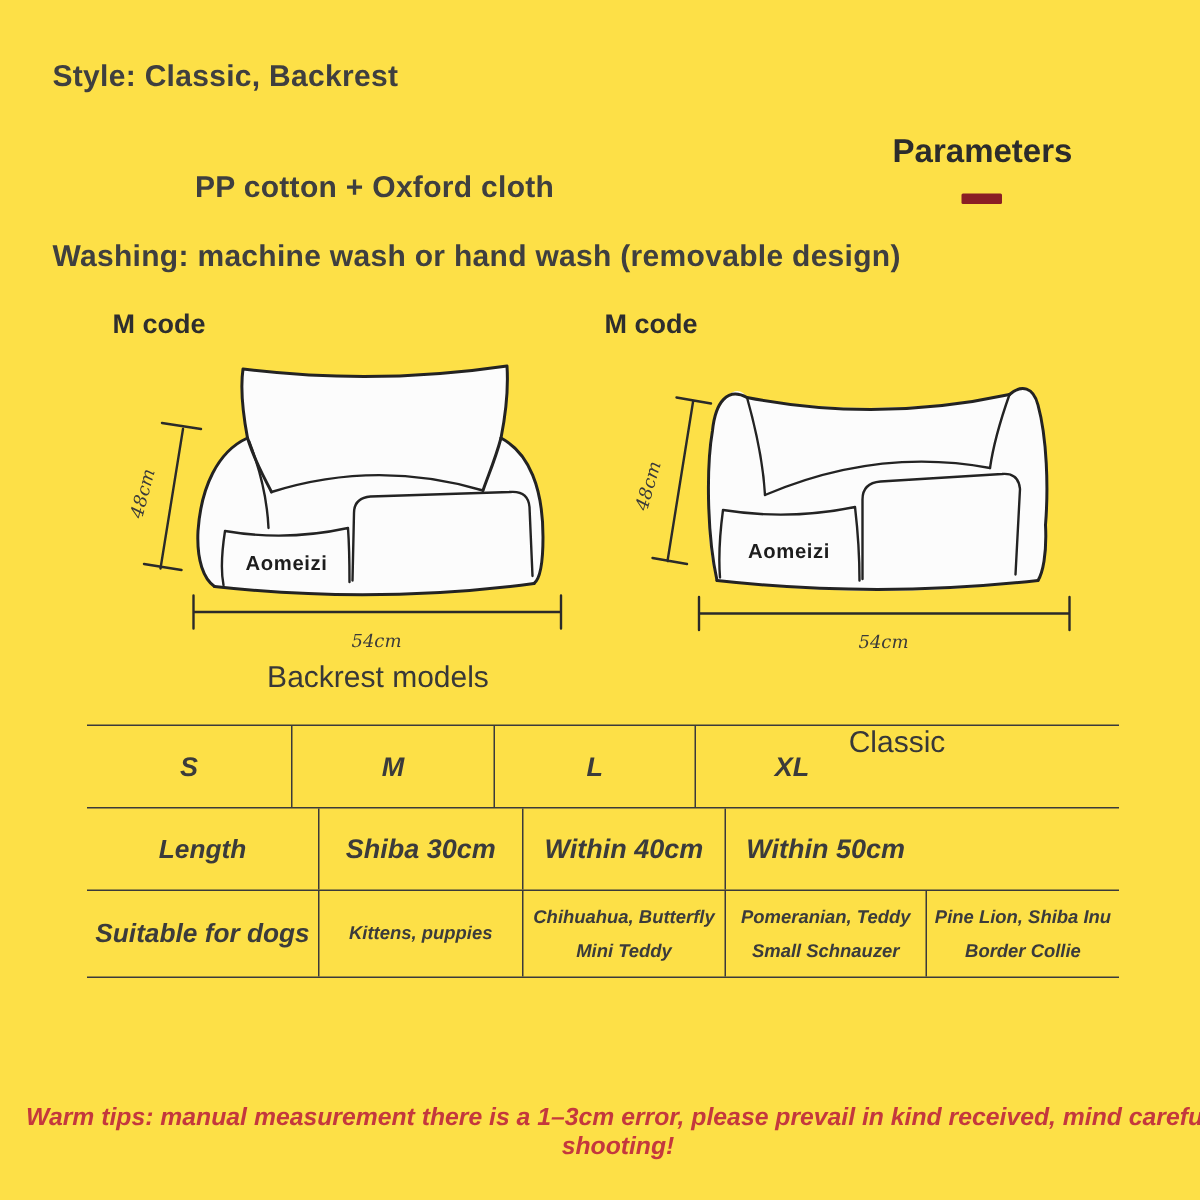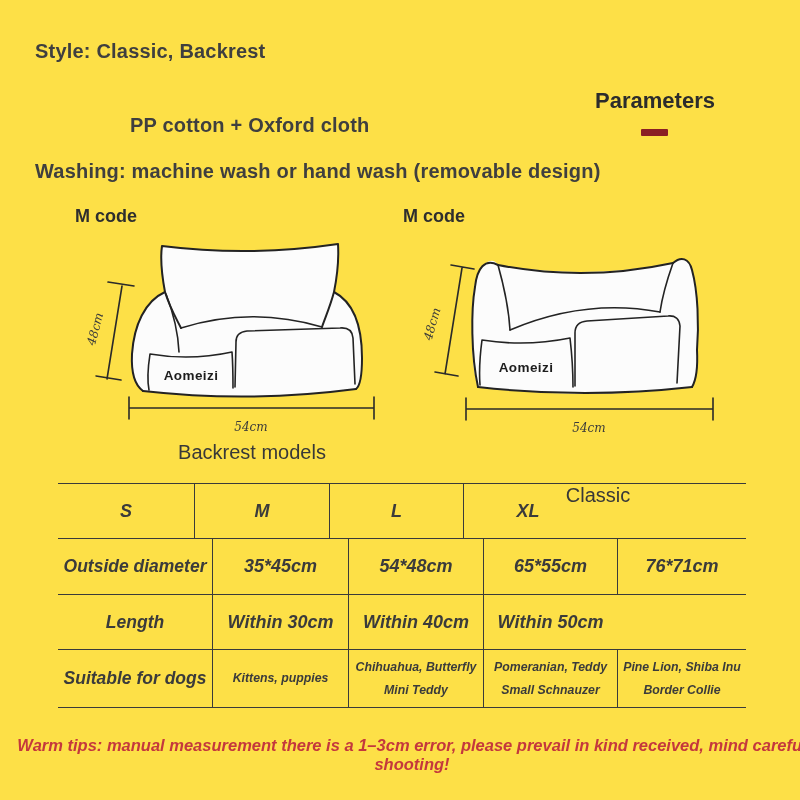--- a/index.html
+++ b/index.html
@@ -126,29 +126,22 @@
   <div class="caption right">Classic</div>
 
   <div class="spec-table">
     <div class="tr">
       <div class="td c1 r0">S</div>
       <div class="td c2 r0">M</div>
       <div class="td c3 r0">L</div>
       <div class="td c4 r0">XL</div>
     </div>
     <div class="tr">
-      <div class="td c0 r1 head-col">Outside diameter</div>
-      <div class="td c1 r1">35*45cm</div>
-      <div class="td c2 r1">54*48cm</div>
-      <div class="td c3 r1">65*55cm</div>
-      <div class="td c4 r1">76*71cm</div>
-    </div>
-    <div class="tr">
       <div class="td c0 r2 head-col">Length</div>
-      <div class="td c1 r2">Within 30cm</div>
+      <div class="td c1 r2">Shiba 30cm</div>
       <div class="td c2 r2">Within 40cm</div>
       <div class="td c3 r2">Within 50cm</div>
     </div>
     <div class="tr">
       <div class="td c0 r3 head-col">Suitable for dogs</div>
       <div class="td c1 r3 small">Kittens, puppies</div>
       <div class="td c2 r3 small">Chihuahua, Butterfly
 Mini Teddy</div>
       <div class="td c3 r3 small">Pomeranian, Teddy
 Small Schnauzer</div>

